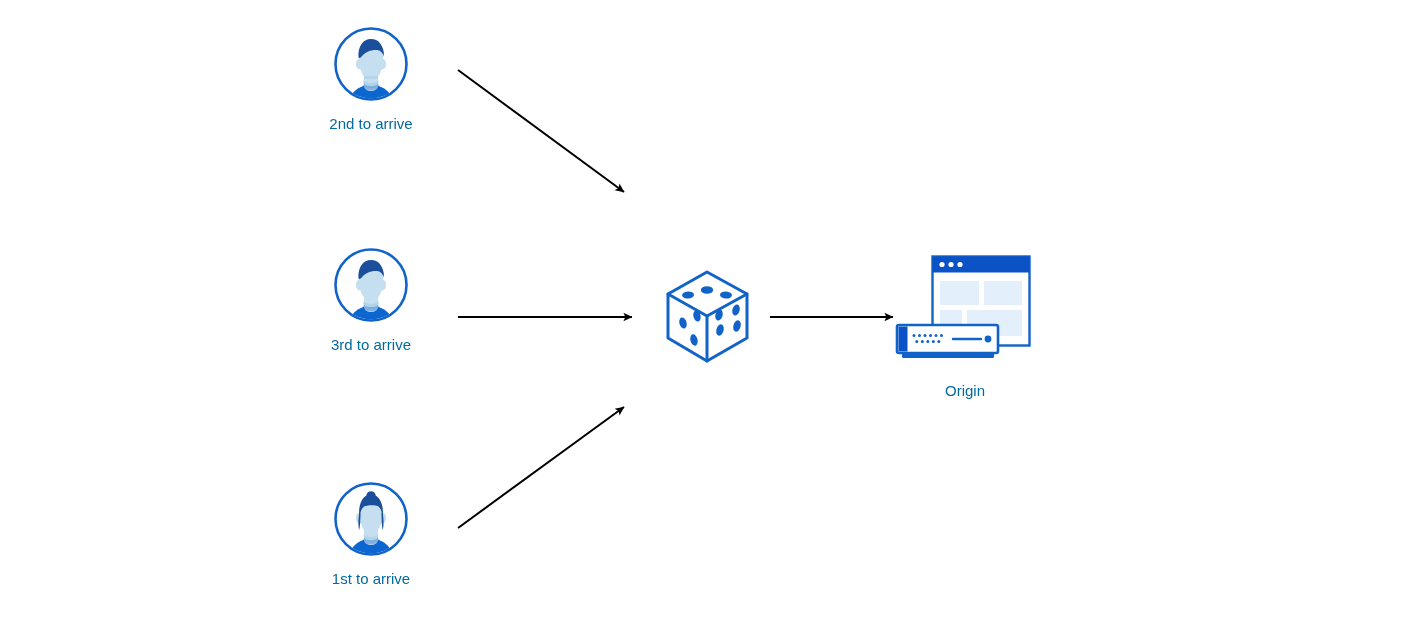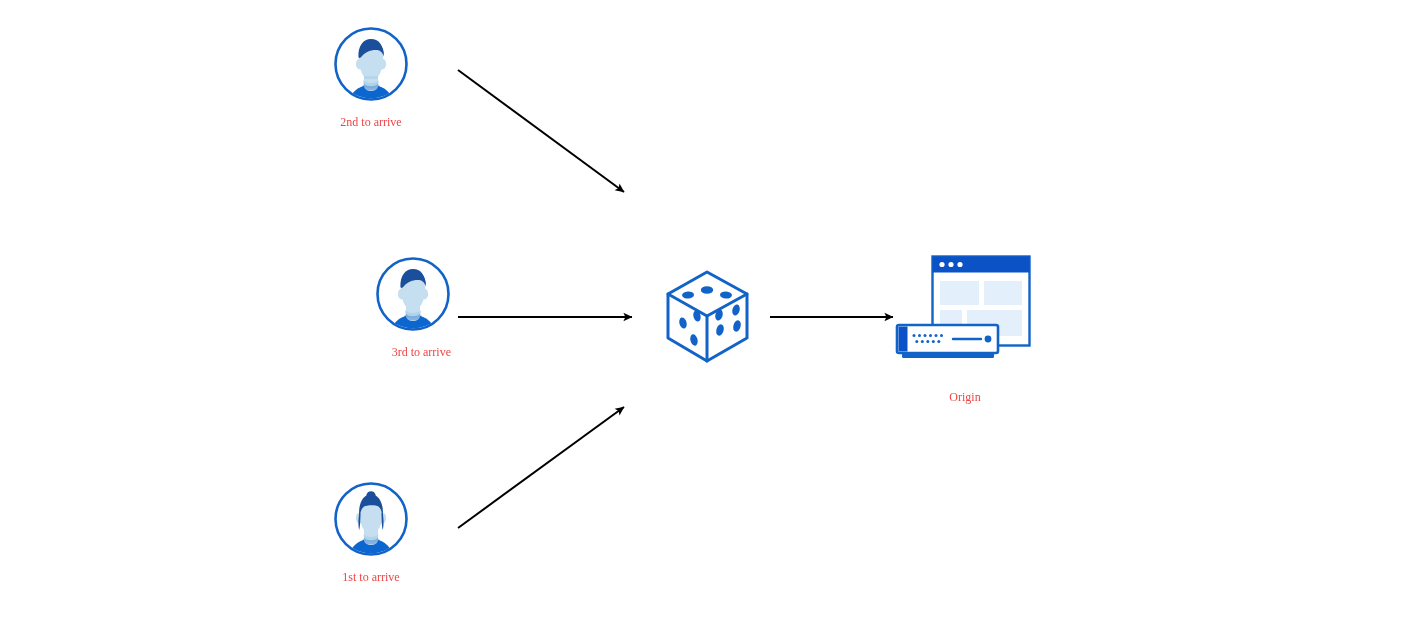--- a/index.html
+++ b/index.html
@@ -17,41 +17,41 @@
     background: #ffffff;
     overflow: hidden;
   }
   .node {
     position: absolute;
     display: flex;
     flex-direction: column;
     align-items: center;
   }
   .node-label {
-    font-family: Liberation Serif, serif;
-    font-size: 12px;
-    color: #ef4444;
+    font-family: Liberation Sans, sans-serif;
+    font-size: 15px;
+    color: #0369a1;
     white-space: nowrap;
     line-height: 1;
   }
   .avatar-node { width: 160px; }
   .avatar-node .node-label { margin-top: 14px; }
 
   .icon-wrap { display: block; line-height: 0; }
 
   #arrow-layer {
     position: absolute;
     left: 0; top: 0;
     width: 1405px;
     height: 633px;
     pointer-events: none;
   }
 
   #origin-node { width: 200px; }
-  #origin-node .node-label { margin-top: 28px; }
+  #origin-node .node-label { margin-top: 20px; }
 
   .origin-stack {
     position: relative;
     width: 140px;
     height: 108px;
   }
   .browser-win {
     position: absolute;
     left: 36px;
     top: 0;
@@ -96,21 +96,21 @@
           <path d="M25.4 31 C25 20 30 13 38 13 C46.5 13 51 20 50.6 31 C50 27 48 24.5 44 24 C39 23.4 33 25.5 29.5 29.5 C27.8 31.4 26.4 33 25.4 31 Z" fill="#1b4f9c"></path>
           <path d="M43 22.5 C47 23 50 25.5 50.6 30 C51.4 24 49 19 44.5 18 Z" fill="#1b4f9c"></path>
           <path d="M31 50 L45 50 L45 53 L31 53 Z" fill="#9fc9e6" opacity="0.4"></path>
           <path d="M31.5 58 C33 61 43 61 44.5 58 L47 60 C44 66 32 66 29 60 Z" fill="#1263c8" opacity="0.35"></path>
         </g>
       </svg>
     </span>
     <span class="node-label">2nd to arrive</span>
   </div>
 
-  <div class="node avatar-node" id="node-visitor-3rd" style="left:291px; top:256px;align-items:flex-end;">
+  <div class="node avatar-node" id="node-visitor-3rd" style="left:291px; top:247px;">
     <span class="icon-wrap">
       <svg width="76" height="76" viewBox="0 0 76 76" xmlns="http://www.w3.org/2000/svg">
         <circle cx="38" cy="38" r="35.5" fill="#ffffff" stroke="#1263c8" stroke-width="2.6"></circle>
         <clipPath id="clipB">
             <circle cx="38" cy="38" r="34.5"></circle>
           </clipPath>
         <g clip-path="url(#clipB)">
           <path d="M38 59 C26 59 18 66 15 76 L61 76 C58 66 50 59 38 59 Z" fill="#0b66d0"></path>
           <path d="M31 50 L45 50 L45 60 C45 63 41.5 65 38 65 C34.5 65 31 63 31 60 Z" fill="#c5dff0"></path>
           <path d="M30 54 C32 58 44 58 46 54 C46 60 44 62 38 62 C32 62 30 60 30 54 Z" fill="#9fc9e6" opacity="0.55"></path>

